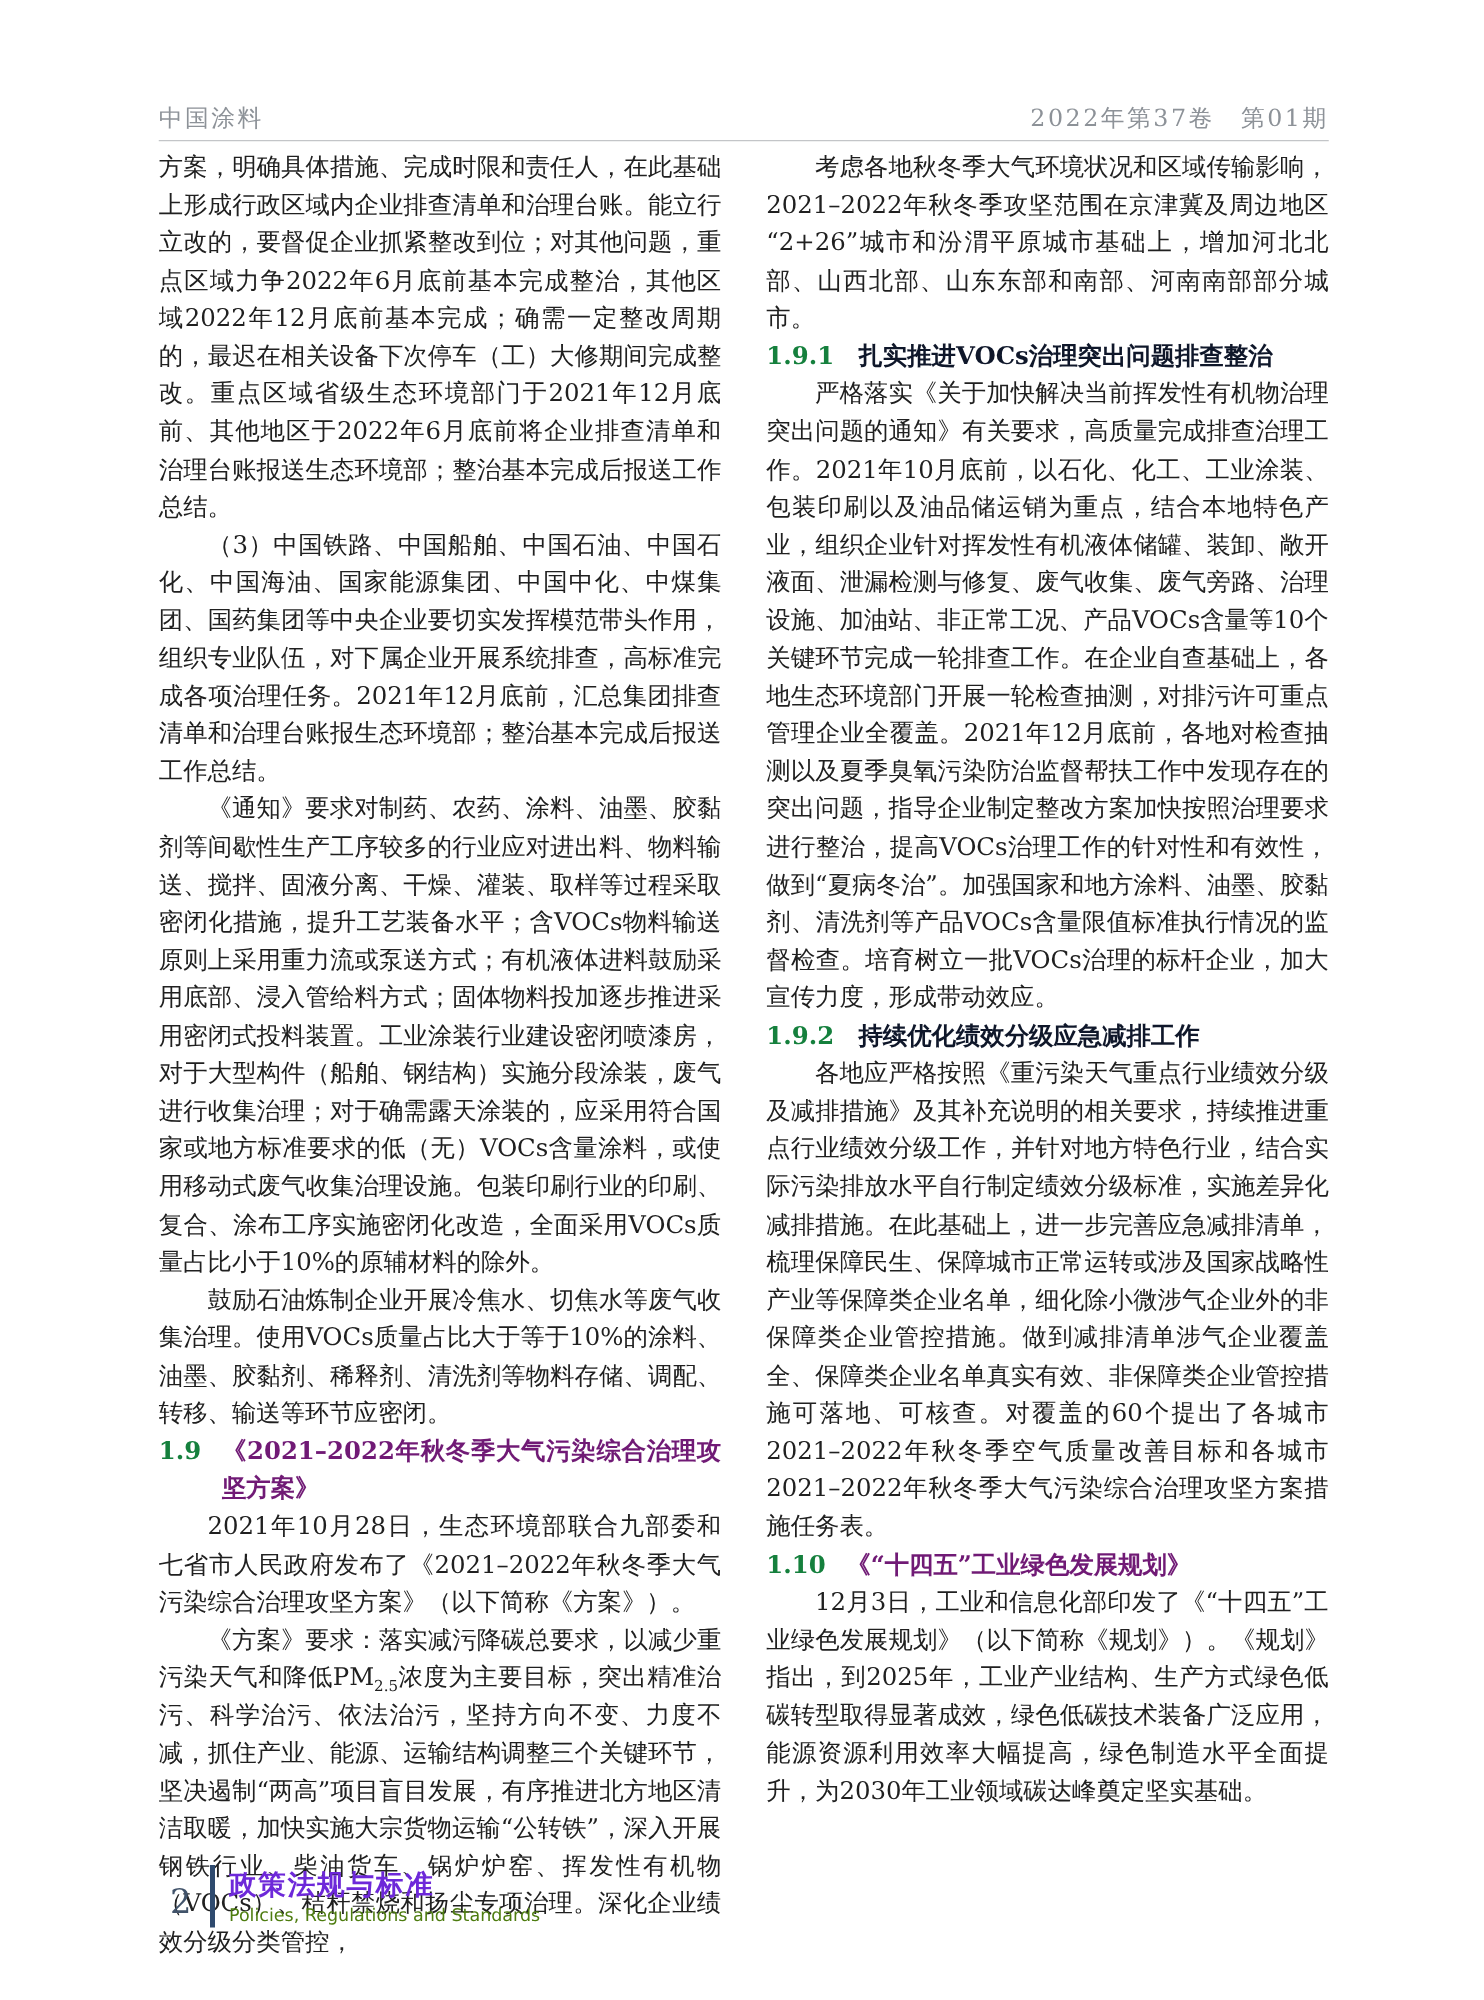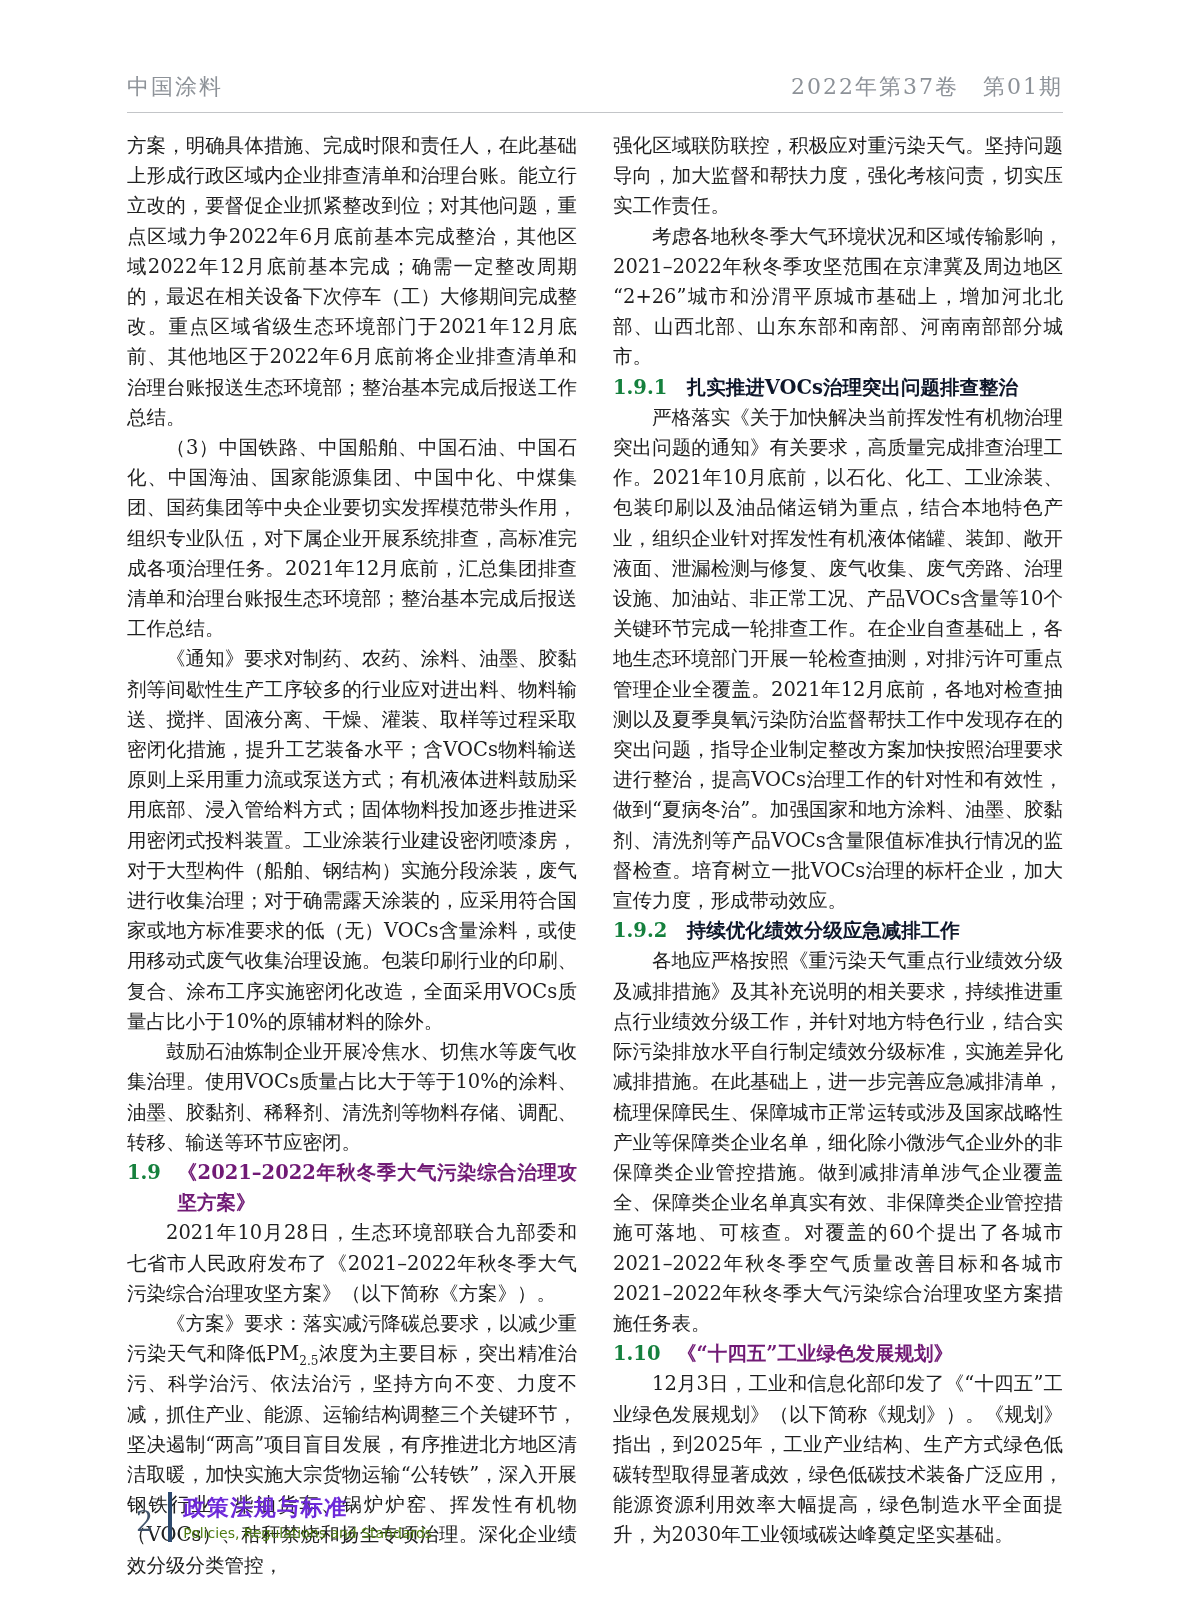--- a/index.html
+++ b/index.html
@@ -1,27 +1,27 @@
 <!DOCTYPE html>
 <html lang="zh"><head>
 <meta charset="utf-8">
 <style>
   html,body{margin:0;padding:0;background:#ffffff;}
   .page{position:relative;width:1187px;height:1600px;background:#ffffff;overflow:hidden;
         font-family:"DejaVu Serif","Liberation Serif",serif;color:#1f1f1f;}
 
   
-  .hdr{position:absolute;left:127px;top:72px;width:936px;display:flex;
+  .hdr{position:absolute;left:127px;top:82px;width:936px;display:flex;
        justify-content:space-between;align-items:flex-end;
-       color:#8d9298;font-size:22px;letter-spacing:2px;}
+       color:#8d9298;font-size:19px;letter-spacing:2px;}
   .hdr-rule{position:absolute;left:127px;top:112px;width:936px;height:0;
        border-top:1.5px solid #c3c5c8;}
 
   
-  .cols{position:absolute;left:127px;top:131px;width:936px;display:flex;gap:36px;}
+  .cols{position:absolute;left:127px;top:119px;width:936px;display:flex;gap:36px;}
   .col{width:458px;font-size:19.5px;line-height:30.2px;text-align:justify;
        text-justify:inter-character;color:#202020;}
   .col p{margin:0;text-indent:2em;}
   .col p.cont{text-indent:0;}
   sub.pm{font-size:0.62em;line-height:0;}
 
   
   .heading{display:flex;font-weight:bold;margin:0;}
   .heading .num{color:#15803d;flex:0 0 auto;margin-right:0.85em;}
   .heading .title{color:#0f172a;}
@@ -57,21 +57,20 @@
       <p>鼓励石油炼制企业开展冷焦水、切焦水等废气收集治理。使用VOCs质量占比大于等于10%的涂料、油墨、胶黏剂、稀释剂、清洗剂等物料存储、调配、转移、输送等环节应密闭。</p>
       <div class="heading all-blue">
         <span class="num">1.9</span>
         <span class="title">《2021–2022年秋冬季大气污染综合治理攻坚方案》</span>
       </div>
       <p>2021年10月28日，生态环境部联合九部委和七省市人民政府发布了《2021–2022年秋冬季大气污染综合治理攻坚方案》（以下简称《方案》）。</p>
       <p><span>《方案》要求：落实减污降碳总要求，以减少重污染天气和降低PM</span><sub class="pm">2.5</sub><span>浓度为主要目标，突出精准治污、科学治污、依法治污，坚持方向不变、力度不减，抓住产业、能源、运输结构调整三个关键环节，坚决遏制“两高”项目盲目发展，有序推进北方地区清洁取暖，加快实施大宗货物运输“公转铁”，深入开展钢铁行业、柴油货车、锅炉炉窑、挥发性有机物（VOCs）、秸秆禁烧和扬尘专项治理。深化企业绩效分级分类管控，</span></p>
     </div>
 
     <div class="col">
-      <p class="cont">强化区域联防联控，积极应对重污染天气。坚持问题导向，加大监督和帮扶力度，强化考核问责，切实压实工作责任。</p>
       <p>考虑各地秋冬季大气环境状况和区域传输影响，2021–2022年秋冬季攻坚范围在京津冀及周边地区“2+26”城市和汾渭平原城市基础上，增加河北北部、山西北部、山东东部和南部、河南南部部分城市。</p>
       <div class="heading sub">
         <span class="num">1.9.1</span>
         <span class="title">扎实推进VOCs治理突出问题排查整治</span>
       </div>
       <p>严格落实《关于加快解决当前挥发性有机物治理突出问题的通知》有关要求，高质量完成排查治理工作。2021年10月底前，以石化、化工、工业涂装、包装印刷以及油品储运销为重点，结合本地特色产业，组织企业针对挥发性有机液体储罐、装卸、敞开液面、泄漏检测与修复、废气收集、废气旁路、治理设施、加油站、非正常工况、产品VOCs含量等10个关键环节完成一轮排查工作。在企业自查基础上，各地生态环境部门开展一轮检查抽测，对排污许可重点管理企业全覆盖。2021年12月底前，各地对检查抽测以及夏季臭氧污染防治监督帮扶工作中发现存在的突出问题，指导企业制定整改方案加快按照治理要求进行整治，提高VOCs治理工作的针对性和有效性，做到“夏病冬治”。加强国家和地方涂料、油墨、胶黏剂、清洗剂等产品VOCs含量限值标准执行情况的监督检查。培育树立一批VOCs治理的标杆企业，加大宣传力度，形成带动效应。</p>
       <div class="heading sub">
         <span class="num">1.9.2</span>
         <span class="title">持续优化绩效分级应急减排工作</span>
       </div>

